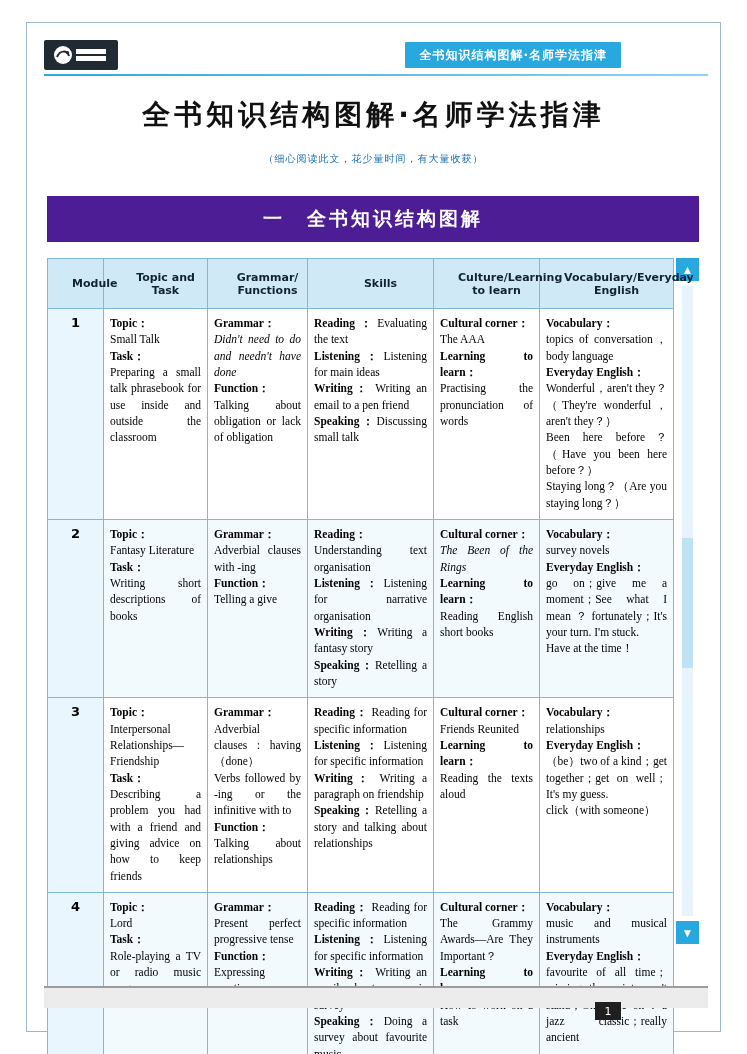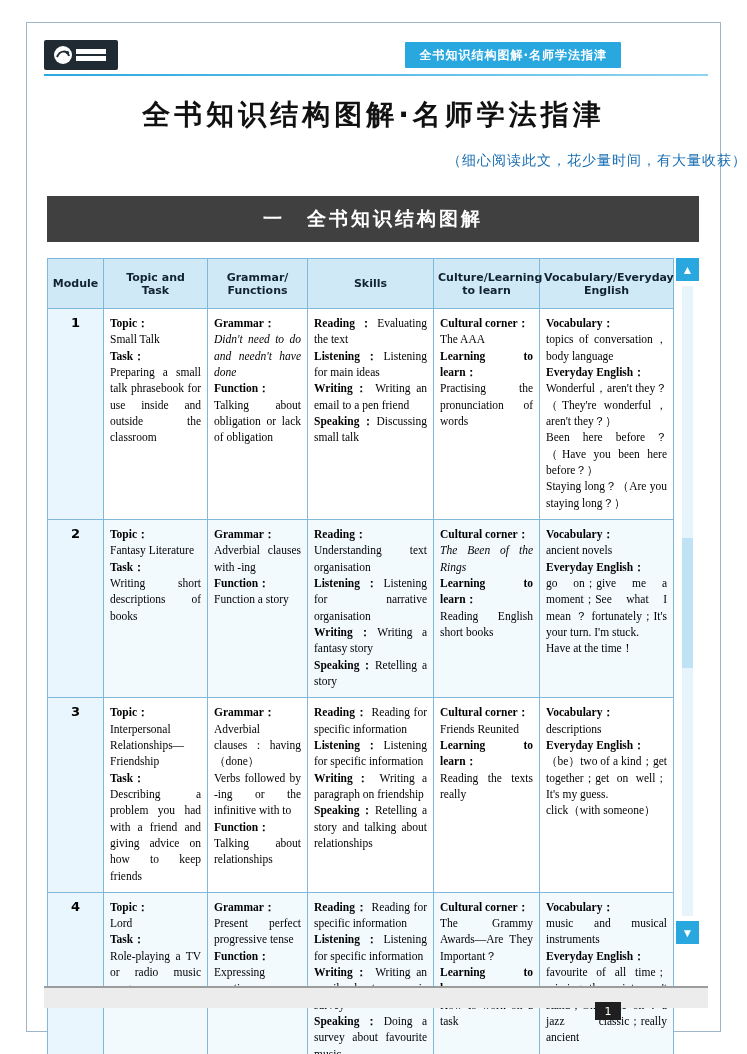--- a/index.html
+++ b/index.html
@@ -70,33 +70,33 @@
     font-family: "DejaVu Sans", sans-serif;
     font-weight: bold;
     font-size: 28px;
     letter-spacing: 4px;
     color: #111;
   }
   .subtitle {
     position: absolute;
     left: 0; top: 152px;
     width: 747px;
-    text-align: right;
-    font-family: "DejaVu Sans", sans-serif;
-    font-size: 14px;
+    text-align: center;
+    font-family: "DejaVu Sans", sans-serif;
+    font-size: 10px;
     color: #1a6fb5;
     letter-spacing: 1px;
   }
 
   
   .section-banner {
     position: absolute;
     left: 47px; top: 196px;
     width: 652px; height: 46px;
-    background: #404040;
+    background: #4c1d95;
     color: #fff;
     display: flex;
     align-items: center;
     justify-content: center;
     font-family: Liberation Sans, sans-serif;
     font-weight: bold;
     font-size: 19px;
     letter-spacing: 3px;
   }
 
@@ -171,21 +171,21 @@
   td.cell {
     font-family: Liberation Serif, serif;
     font-size: 11.5px;
     line-height: 1.42;
     text-align: justify;
     background: #fff;
   }
   td.cell.tint { background: #f3fafe; }
   .lbl { font-weight: bold; }
   .ital { font-style: italic; }
-  .ln { display: block; }
+  .ln { display: block; margin-left: 20px; }
 
   
   col.c0 { width: 56px; }
   col.c1 { width: 104px; }
   col.c2 { width: 100px; }
   col.c3 { width: 126px; }
   col.c4 { width: 106px; }
   col.c5 { width: 134px; }
 
   
@@ -317,38 +317,38 @@
             <td class="cell tint">
               <div><span class="lbl">Topic：</span></div>
               <div><span class="">Fantasy Literature</span></div>
               <div><span class="lbl">Task：</span></div>
               <div><span class="">Writing short descriptions of books</span></div>
             </td>
             <td class="cell tint">
               <div><span class="lbl">Grammar：</span></div>
               <div><span class="">Adverbial clauses with -ing</span></div>
               <div><span class="lbl">Function：</span></div>
-              <div><span class="">Function a story</span></div>
+              <div><span class="">Telling a give</span></div>
             </td>
             <td class="cell tint">
               <div><span class="lbl">Reading：</span></div>
               <div><span class="">Understanding text organisation</span></div>
               <div><span class="lbl">Listening：</span><span class="">Listening for narrative organisation</span></div>
               <div><span class="lbl">Writing：</span><span class="">Writing a fantasy story</span></div>
               <div><span class="lbl">Speaking：</span><span class="">Retelling a story</span></div>
             </td>
             <td class="cell tint">
               <div><span class="lbl">Cultural corner：</span></div>
               <div><span class="ital">The Been of the Rings</span></div>
               <div><span class="lbl">Learning to learn：</span></div>
               <div><span class="">Reading English short books</span></div>
             </td>
             <td class="cell tint">
               <div><span class="lbl">Vocabulary：</span></div>
-              <div><span class="">ancient novels</span></div>
+              <div><span class="">survey novels</span></div>
               <div><span class="lbl">Everyday English：</span></div>
               <div><span class="">go on；give me a moment；See what I mean？fortunately；It's your turn. I'm stuck.</span></div>
               <div><span class="">Have at the time！</span></div>
             </td>
           </tr>
           <tr>
             <td class="modnum">3</td>
             <td class="cell">
               <div><span class="lbl">Topic：</span></div>
               <div><span class="">Interpersonal Relationships—Friendship</span></div>
@@ -365,25 +365,25 @@
             <td class="cell">
               <div><span class="lbl">Reading：</span><span class=""> Reading for specific information</span></div>
               <div><span class="lbl">Listening：</span><span class="">Listening for specific information</span></div>
               <div><span class="lbl">Writing：</span><span class=""> Writing a paragraph on friendship</span></div>
               <div><span class="lbl">Speaking：</span><span class="">Retelling a story and talking about relationships</span></div>
             </td>
             <td class="cell">
               <div><span class="lbl">Cultural corner：</span></div>
               <div><span class="">Friends Reunited</span></div>
               <div><span class="lbl">Learning to learn：</span></div>
-              <div><span class="">Reading the texts really</span></div>
+              <div><span class="">Reading the texts aloud</span></div>
             </td>
             <td class="cell">
               <div><span class="lbl">Vocabulary：</span></div>
-              <div><span class="">descriptions</span></div>
+              <div><span class="">relationships</span></div>
               <div><span class="lbl">Everyday English：</span></div>
               <div><span class="">（be）two of a kind；get together；get on well；It's my guess.</span></div>
               <div><span class="">click（with someone）</span></div>
             </td>
           </tr>
           <tr>
             <td class="modnum">4</td>
             <td class="cell tint">
               <div><span class="lbl">Topic：</span></div>
               <div><span class="">Lord</span></div>

